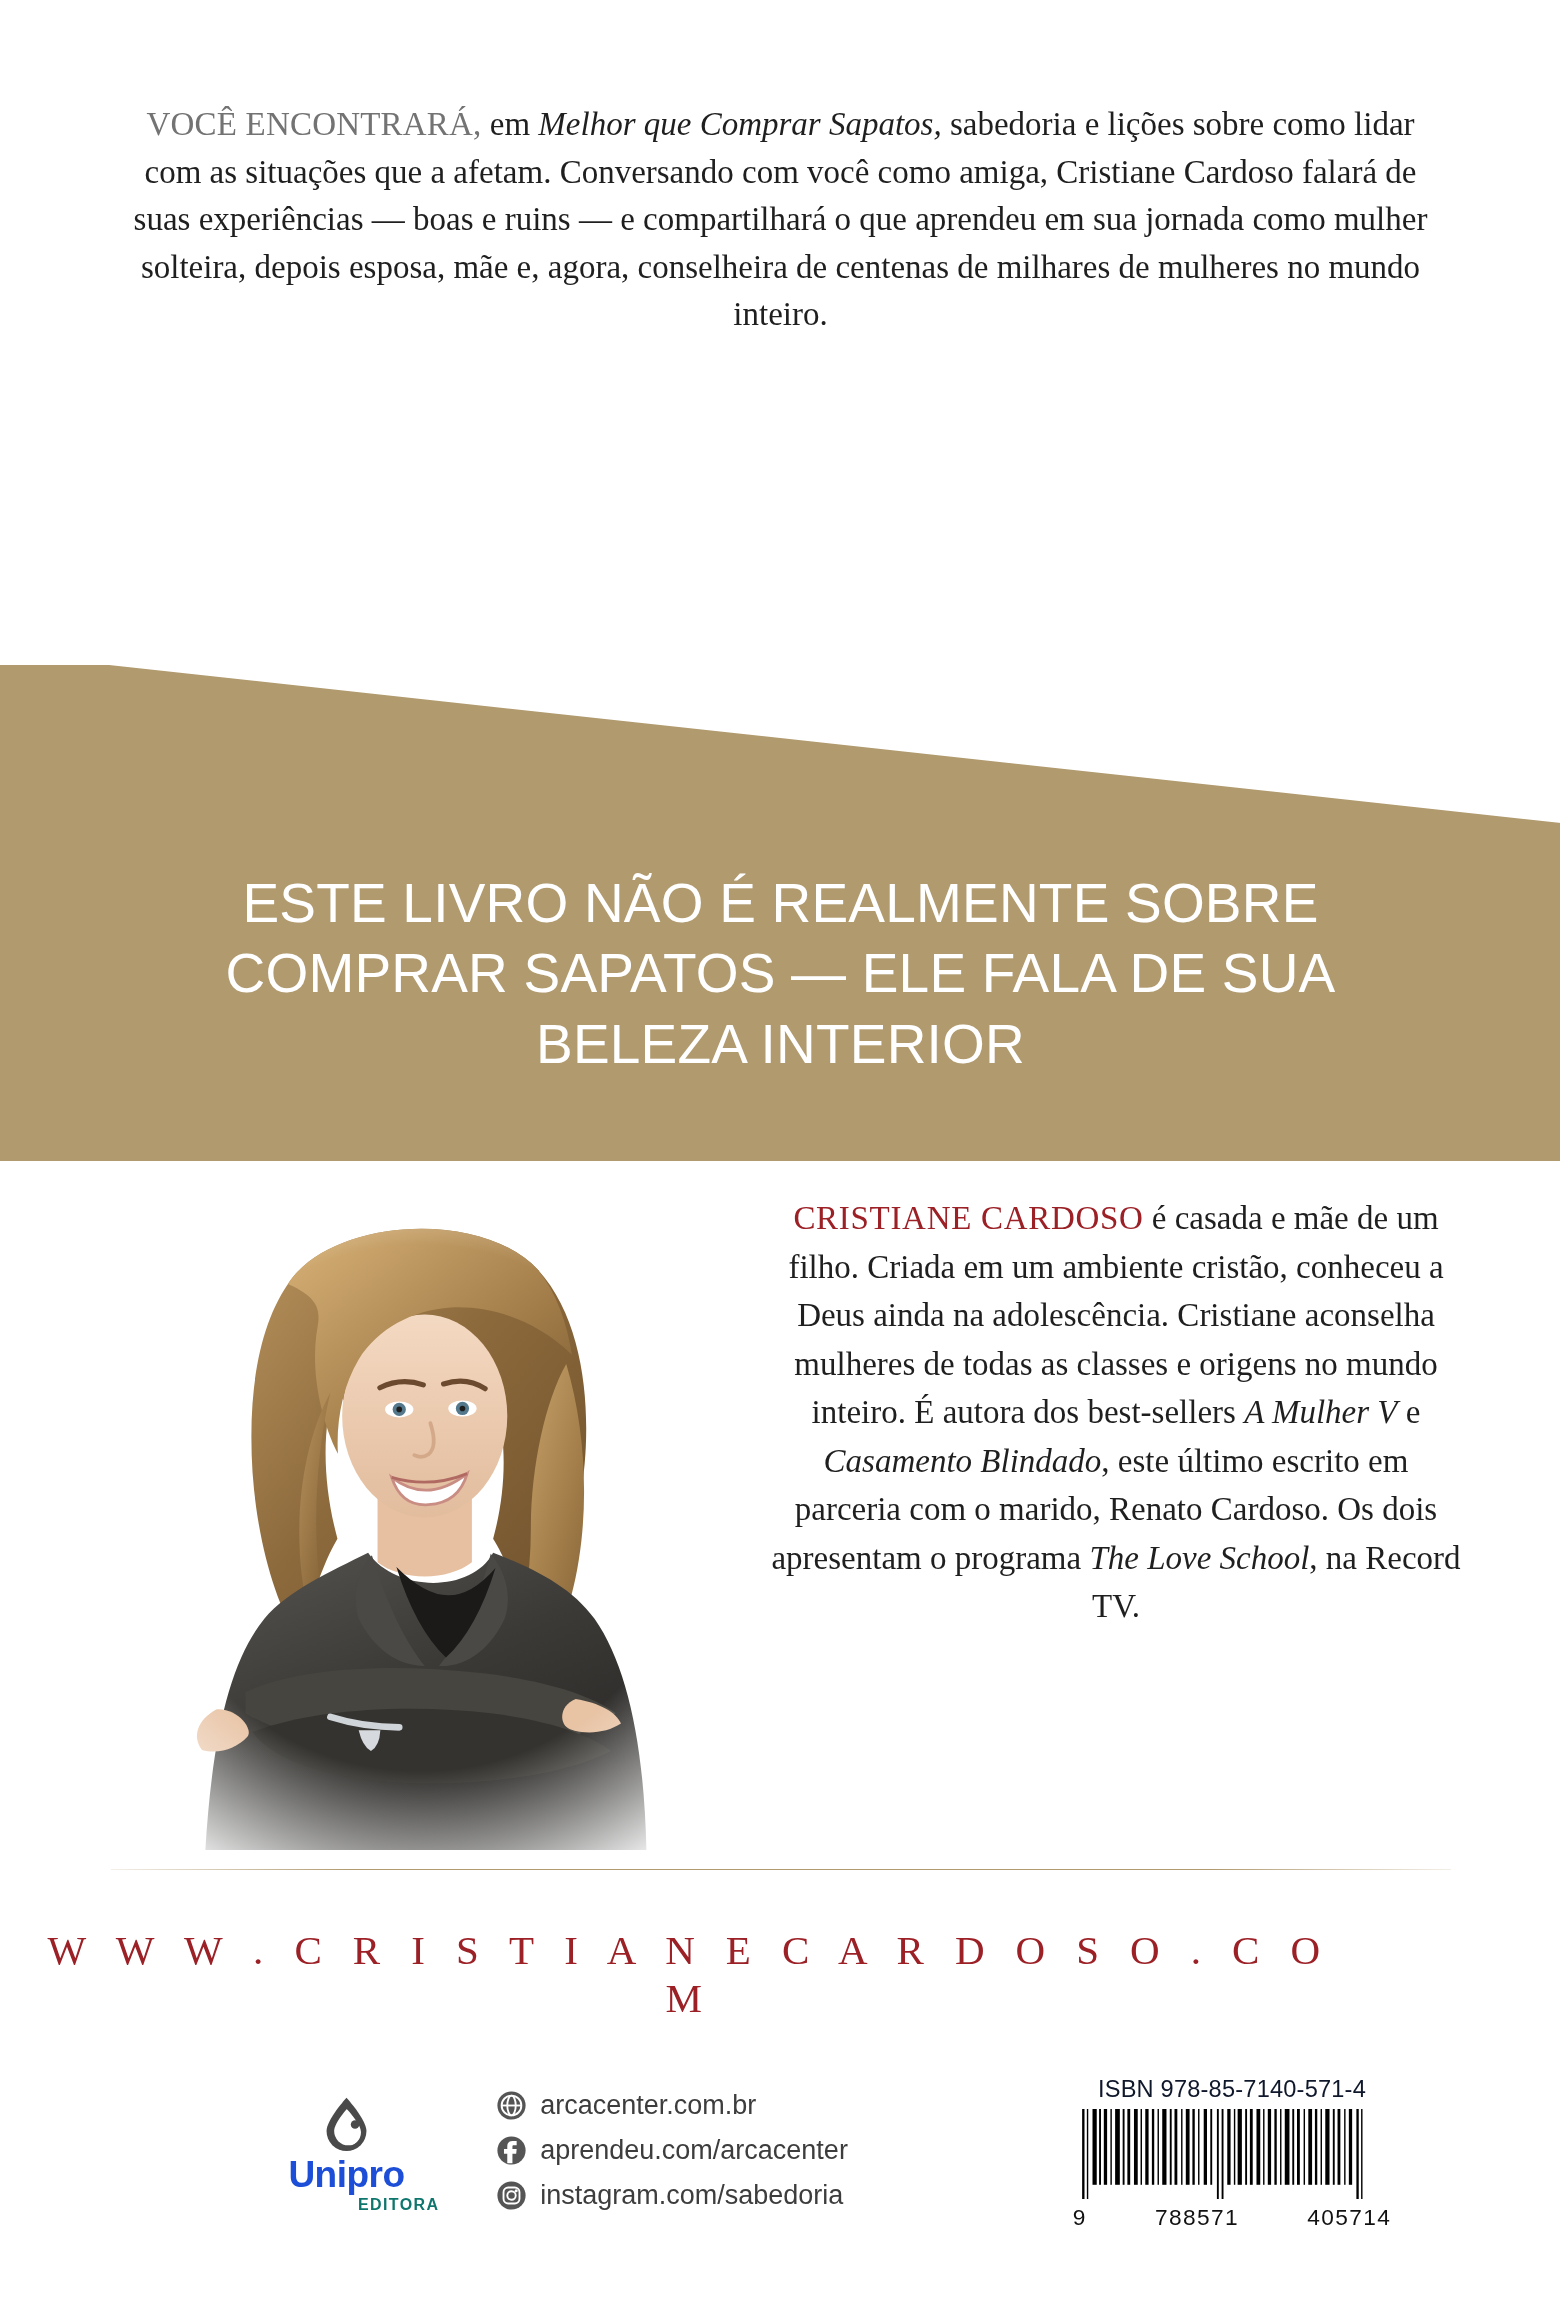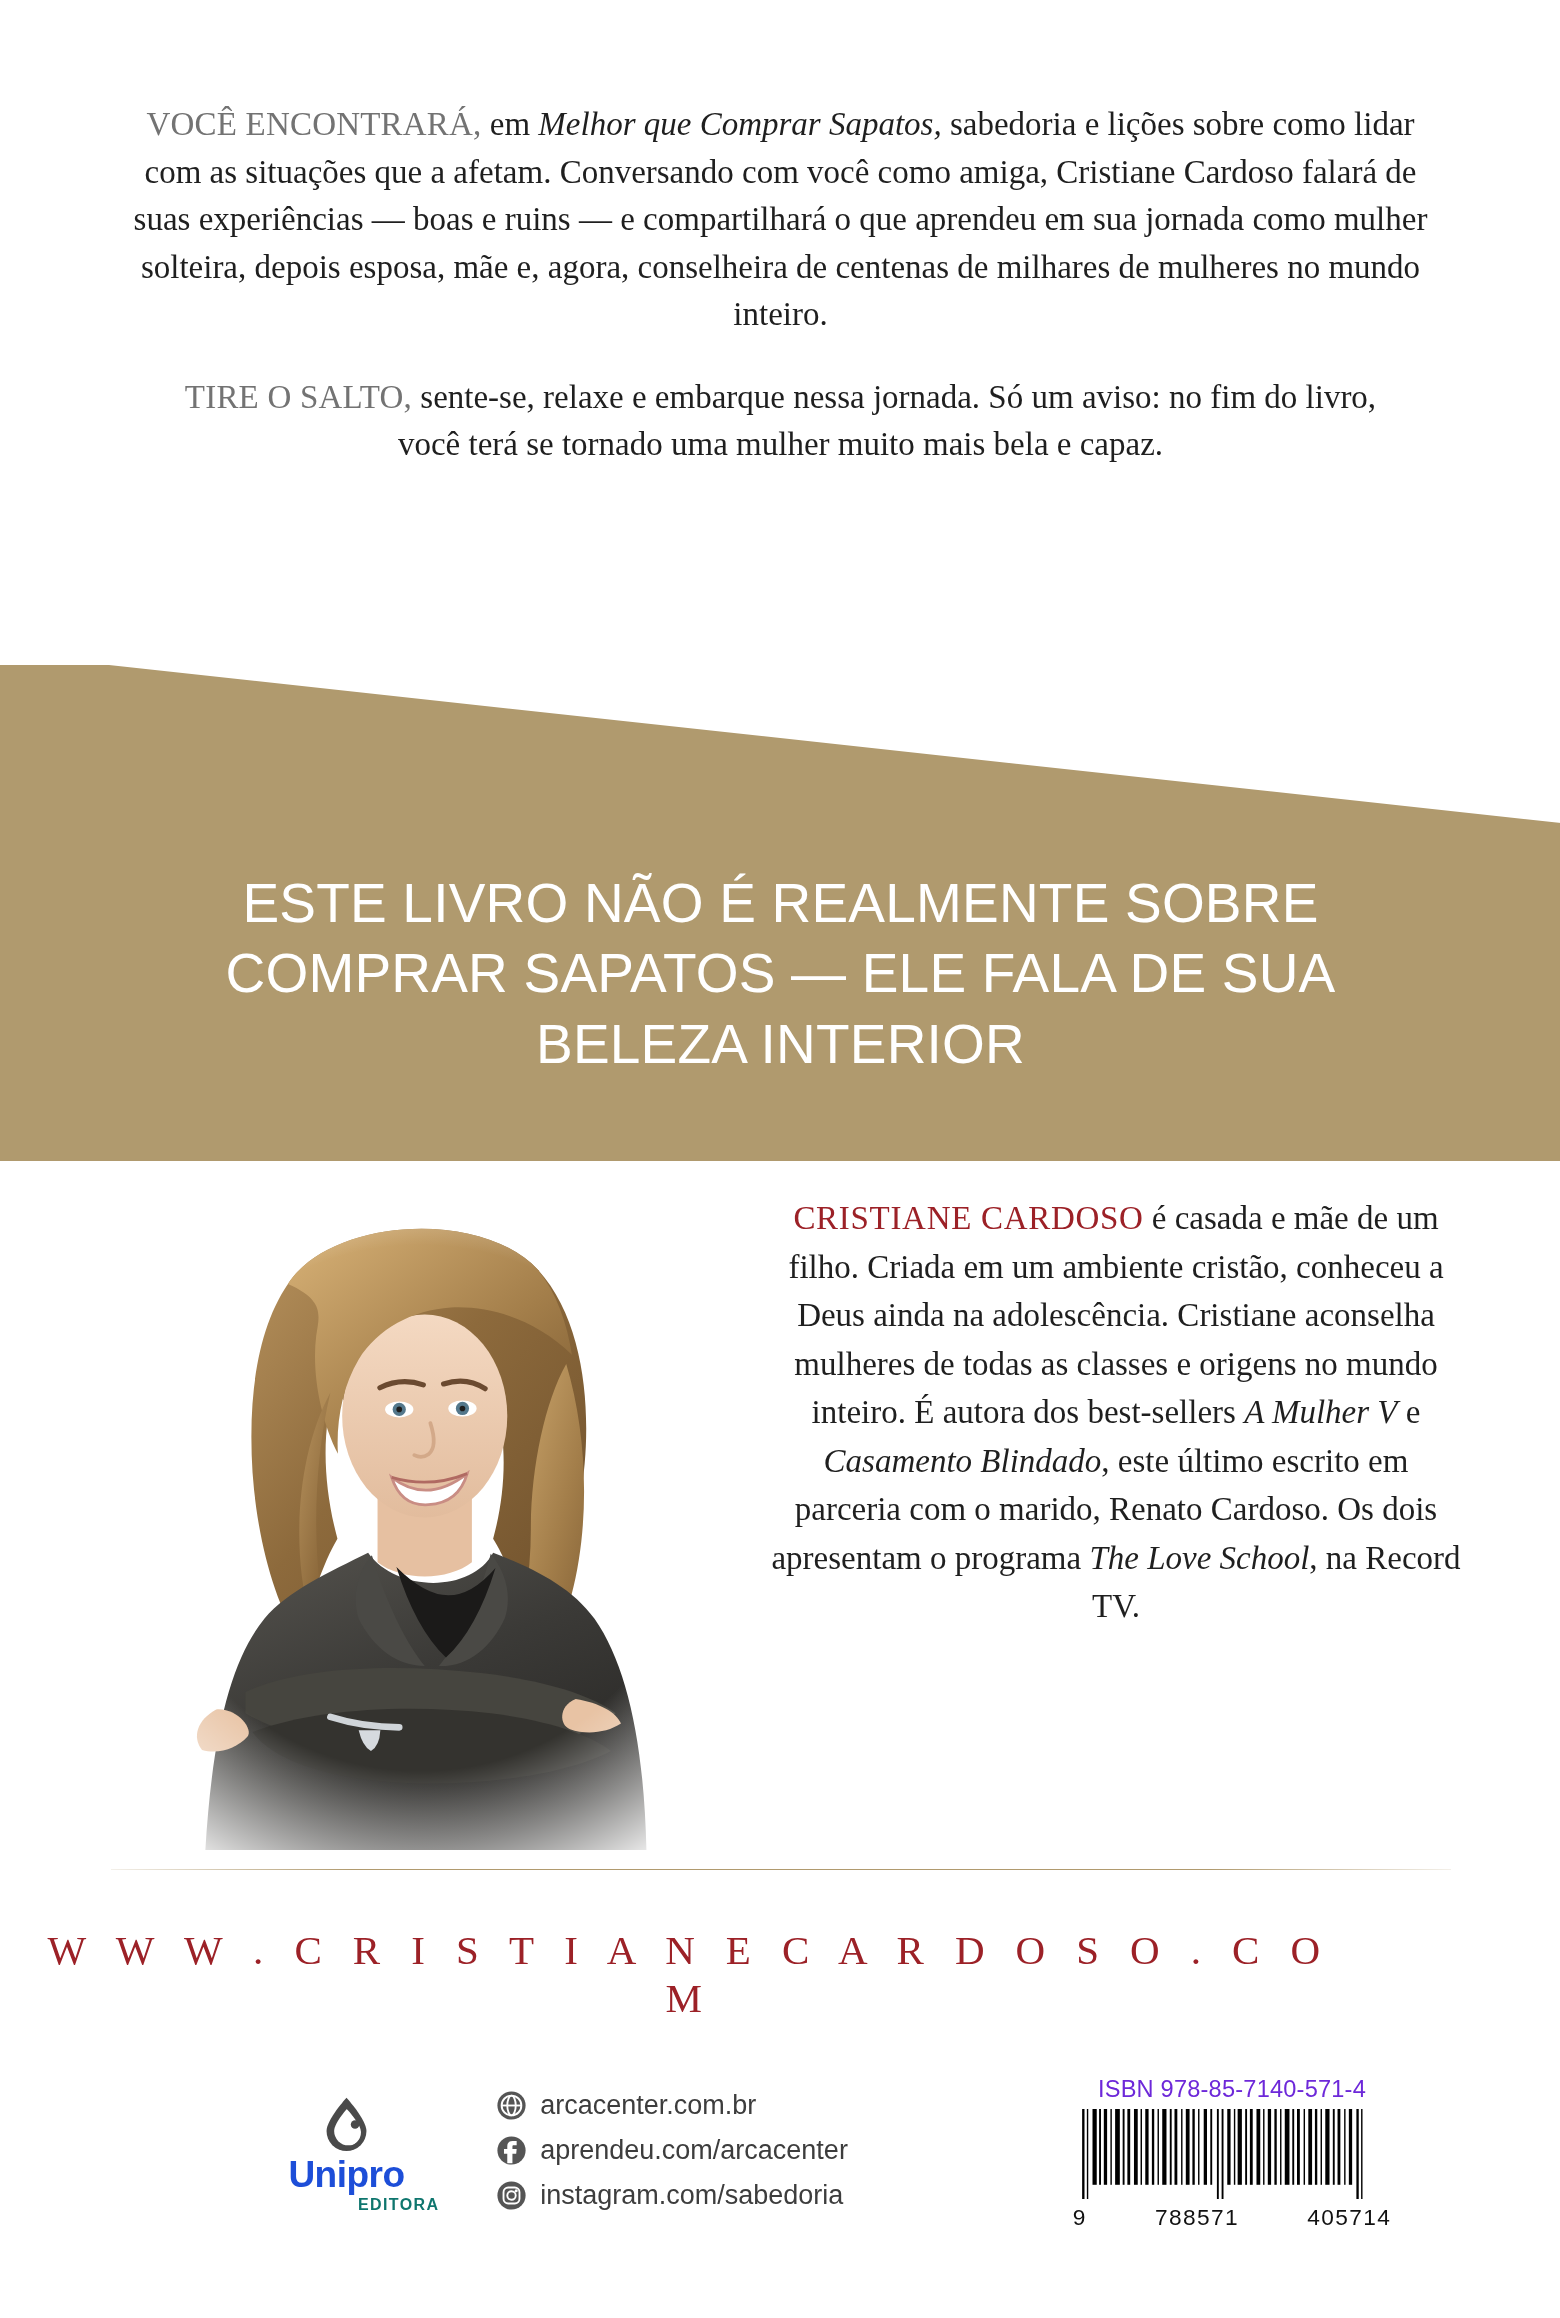--- a/index.html
+++ b/index.html
@@ -203,21 +203,21 @@
 
   .isbn-block {
     position: absolute;
     left: 1067px;
     top: 9.4px;
     width: 330px;
   }
   .isbn-text {
     font-family: "Liberation Sans", sans-serif;
     font-size: 23.6px;
-    color: #6d28d9;
+    color: #0f172a;
     text-align: center;
     margin-bottom: 4.7px;
     letter-spacing: 0.2px;
   }
   .barcode-box {
     background: #ffffff;
     border: 1.4px solid #ffffff;
     padding: 0;
   }
   .barcode {
@@ -236,23 +236,20 @@
   }
 </style>
 </head>
 <body>
 
 <div class="page">
 
   <div class="blurb">
     <p>
       <span class="caps-red">VOCÊ ENCONTRARÁ,</span><span> em </span><span class="ital">Melhor que Comprar Sapatos,</span><span> sabedoria e lições sobre como lidar com as situações que a afetam. Conversando com você como amiga, Cristiane Cardoso falará de suas experiências — boas e ruins — e compartilhará o que aprendeu em sua jornada como mulher solteira, depois esposa, mãe e, agora, conselheira de centenas de milhares de mulheres no mundo inteiro.</span>
-    </p>
-    <p class="para2">
-      <span class="caps-red">TIRE O SALTO,</span><span> sente-se, relaxe e embarque nessa jornada. Só um aviso: no fim do livro, você terá se tornado uma mulher muito mais bela e capaz.</span>
     </p>
   </div>
 
   <div class="gold-wrap">
     <div class="gold-shape"></div>
     <div class="gold-text">ESTE LIVRO NÃO É REALMENTE SOBRE COMPRAR SAPATOS — ELE FALA DE SUA BELEZA INTERIOR</div>
   </div>
 
   <div class="author-section">
 

